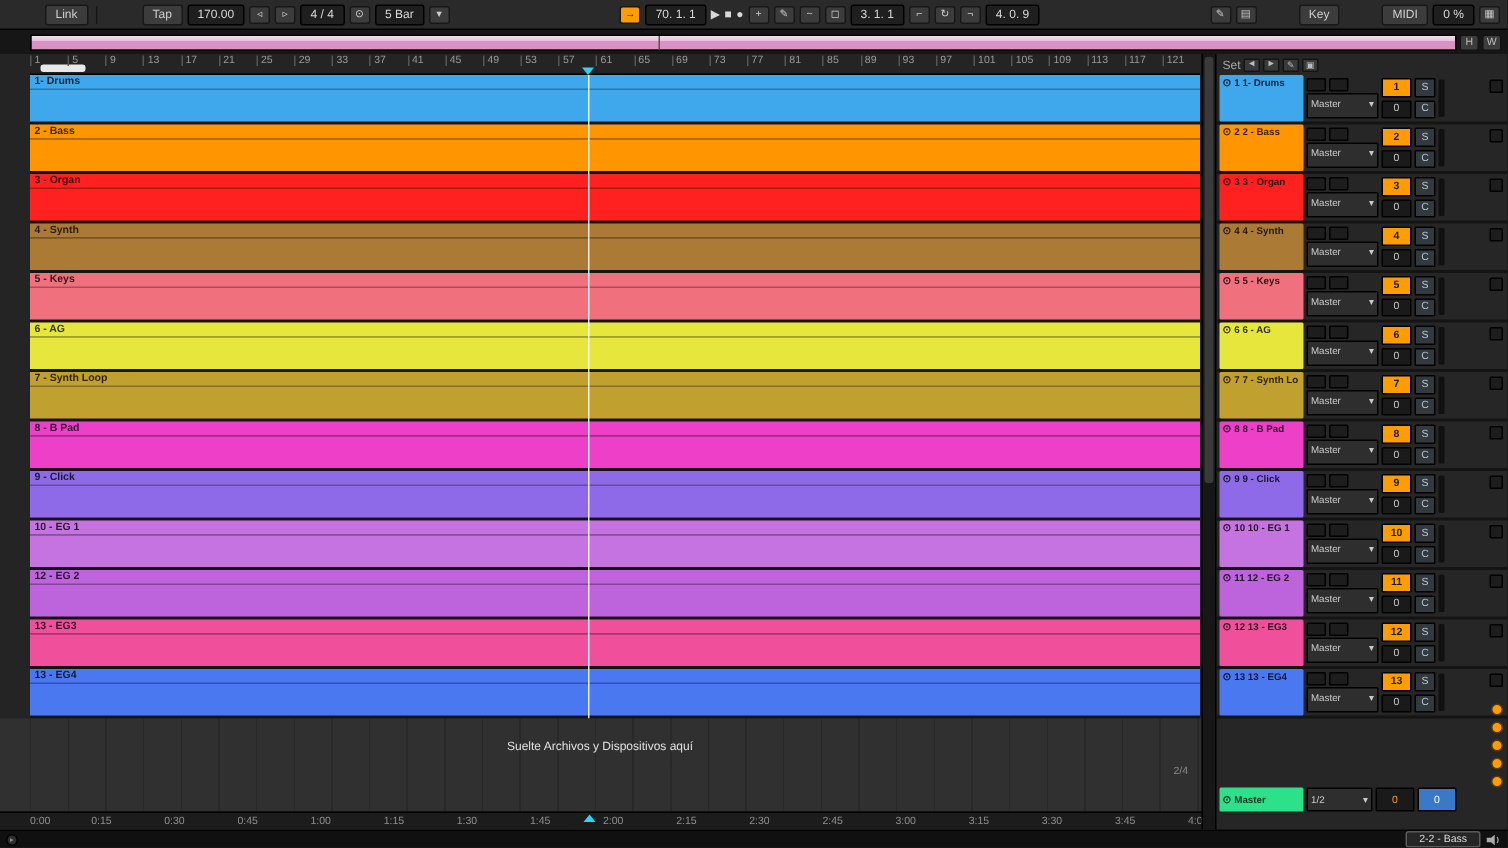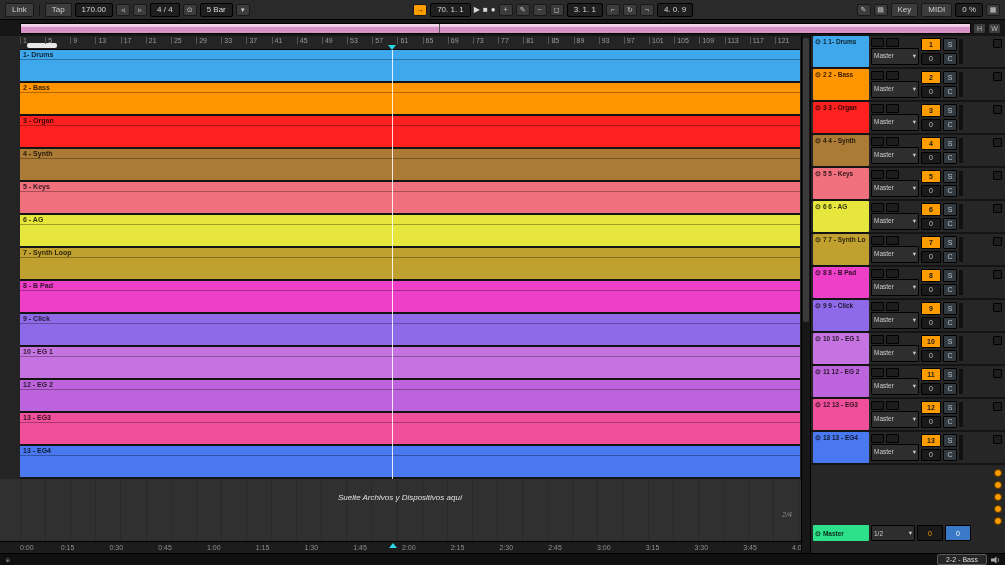--- a/index.html
+++ b/index.html
@@ -1,21 +1,21 @@
 <!DOCTYPE html>
 <html><head>
 <meta charset="utf-8">
 <style>
 *{margin:0;padding:0;box-sizing:border-box;font-family:"Liberation Sans",sans-serif;-webkit-font-smoothing:antialiased;}
 html,body{width:1005px;height:565px;background:#141414;overflow:hidden;}
 .app{width:1005px;height:565px;display:flex;flex-direction:column;color:#c8c8c8;font-size:8px;}
 
 
 .transport{height:20px;background:#2a2a2a;border-bottom:1px solid #000;display:flex;align-items:center;gap:3px;padding:0 5px;flex-shrink:0;}
-.tbtn{background:#3c3c3c;border:1px solid #181818;border-radius:2px;padding:2px 6px;color:#cfcfcf;line-height:1;}
+.tbtn{background:#3c3c3c;border:1px solid #181818;border-radius:2px;padding:2px 6px;color:#cfcfcf;line-height:1;margin-left:25px;}
 .tval{background:#1f1f1f;border:1px solid #000;border-radius:2px;padding:2px 6px;color:#d8d8d8;line-height:1;}
 .ticon{background:#3c3c3c;border:1px solid #181818;border-radius:2px;width:14px;height:12px;display:flex;align-items:center;justify-content:center;color:#cfcfcf;font-size:7px;line-height:1;}
 .ticon.orange{background:#ff9d00;color:#222;}
 .tsep{width:1px;height:12px;background:#161616;margin:0 2px;}
 .spacer{flex:1;}
 .playglyph{color:#d8d8d8;font-size:8px;}
 
 
 .overview{height:16px;background:#161616;display:flex;align-items:center;gap:2px;padding:0 4px 0 20px;flex-shrink:0;}
 .ov-bar{flex:1;height:11px;border:1px solid #000;border-radius:1px;background:linear-gradient(#f2dcEC 0%,#ecc2de 35%,#d892c6 36%,#d892c6 100%);position:relative;}
@@ -51,21 +51,21 @@
     repeating-linear-gradient(90deg, rgba(8,8,50,.8) 0 2px, rgba(8,8,50,.28) 2px 3px),
     repeating-linear-gradient(90deg, rgba(0,0,0,.3) 0 1px, transparent 1px 25.1px);
   background-size:100% 7px,100% 7px,100% 100%;
   background-position:0 2px,0 11px,0 0;
   background-repeat:no-repeat,no-repeat,repeat;}
 .playhead{position:absolute;left:392px;top:0;bottom:0;width:1px;background:rgba(255,255,255,.85);}
 .play-marker{position:absolute;left:388px;top:-5px;width:0;height:0;border-left:4px solid transparent;border-right:4px solid transparent;border-top:5px solid #2ad6e8;}
 
 .drop-zone{flex:1;background:#303030;position:relative;
   background-image:repeating-linear-gradient(90deg, rgba(0,0,0,.16) 0 1px, transparent 1px 25.1px);
-  background-size:780px 100%;background-position:20px 0;background-repeat:no-repeat;font-style:italic;}
+  background-size:780px 100%;background-position:20px 0;background-repeat:no-repeat;}
 .drop-text{position:absolute;left:400px;top:14px;transform:translateX(-50%);color:#e0e0e0;font-size:8px;}
 .grid-ind{position:absolute;right:18px;top:32px;color:#8a8a8a;font-size:7px;}
 
 .time-ruler{height:12px;background:#1c1c1c;border-top:1px solid #000;position:relative;color:#8f8f8f;font-size:7px;flex-shrink:0;}
 .time-label{position:absolute;top:2px;line-height:1;}
 .time-marker{position:absolute;left:389px;top:1px;width:0;height:0;border-left:4px solid transparent;border-right:4px solid transparent;border-bottom:5px solid #2ad6e8;}
 
 
 .panel{width:195px;background:#262626;border-left:1px solid #000;display:flex;flex-direction:column;position:relative;}
 .panel-head{height:14px;display:flex;align-items:center;gap:2px;padding:0 4px;color:#aaa;flex-shrink:0;}
@@ -269,20 +269,27 @@
           <span class="time-label" style="left: 743.25px;">3:45</span>
           <span class="time-label" style="left: 792px;">4:00</span>
         </div>
 
       <div class="vscroll">
           <div class="handle"></div>
         </div>
     </div>
 
     <div class="panel">
+      <div class="panel-head">
+        <span>Set</span>
+        <span class="phicon">◄</span>
+        <span class="phicon">►</span>
+        <span class="phicon">✎</span>
+        <span class="phicon">▣</span>
+      </div>
 
       <div id="track-rows">
           <div class="prow">
             <div class="pname" style="background: rgb(63, 168, 236);">
               <span class="pcirc">⊙</span>
               <span>1 1- Drums</span>
             </div>
             <div class="pmid">
               <div class="toprow">
                 <div class="pbox"></div>

